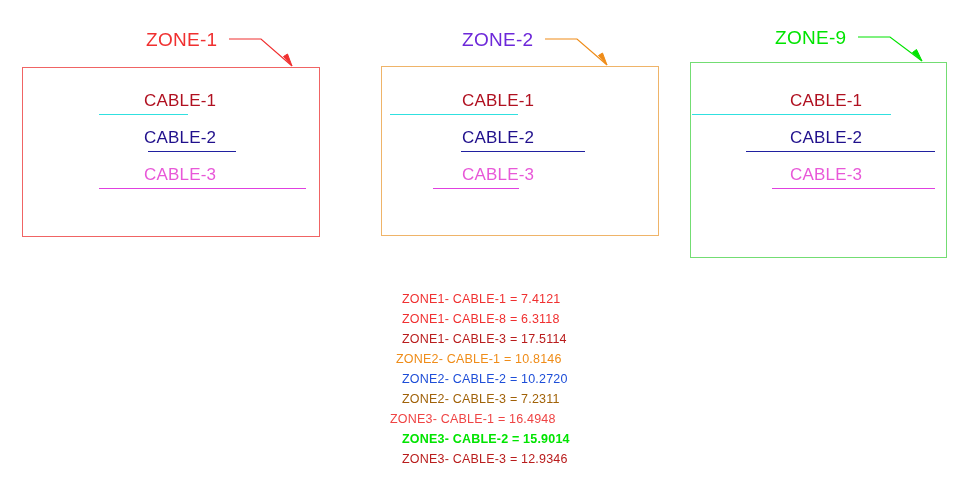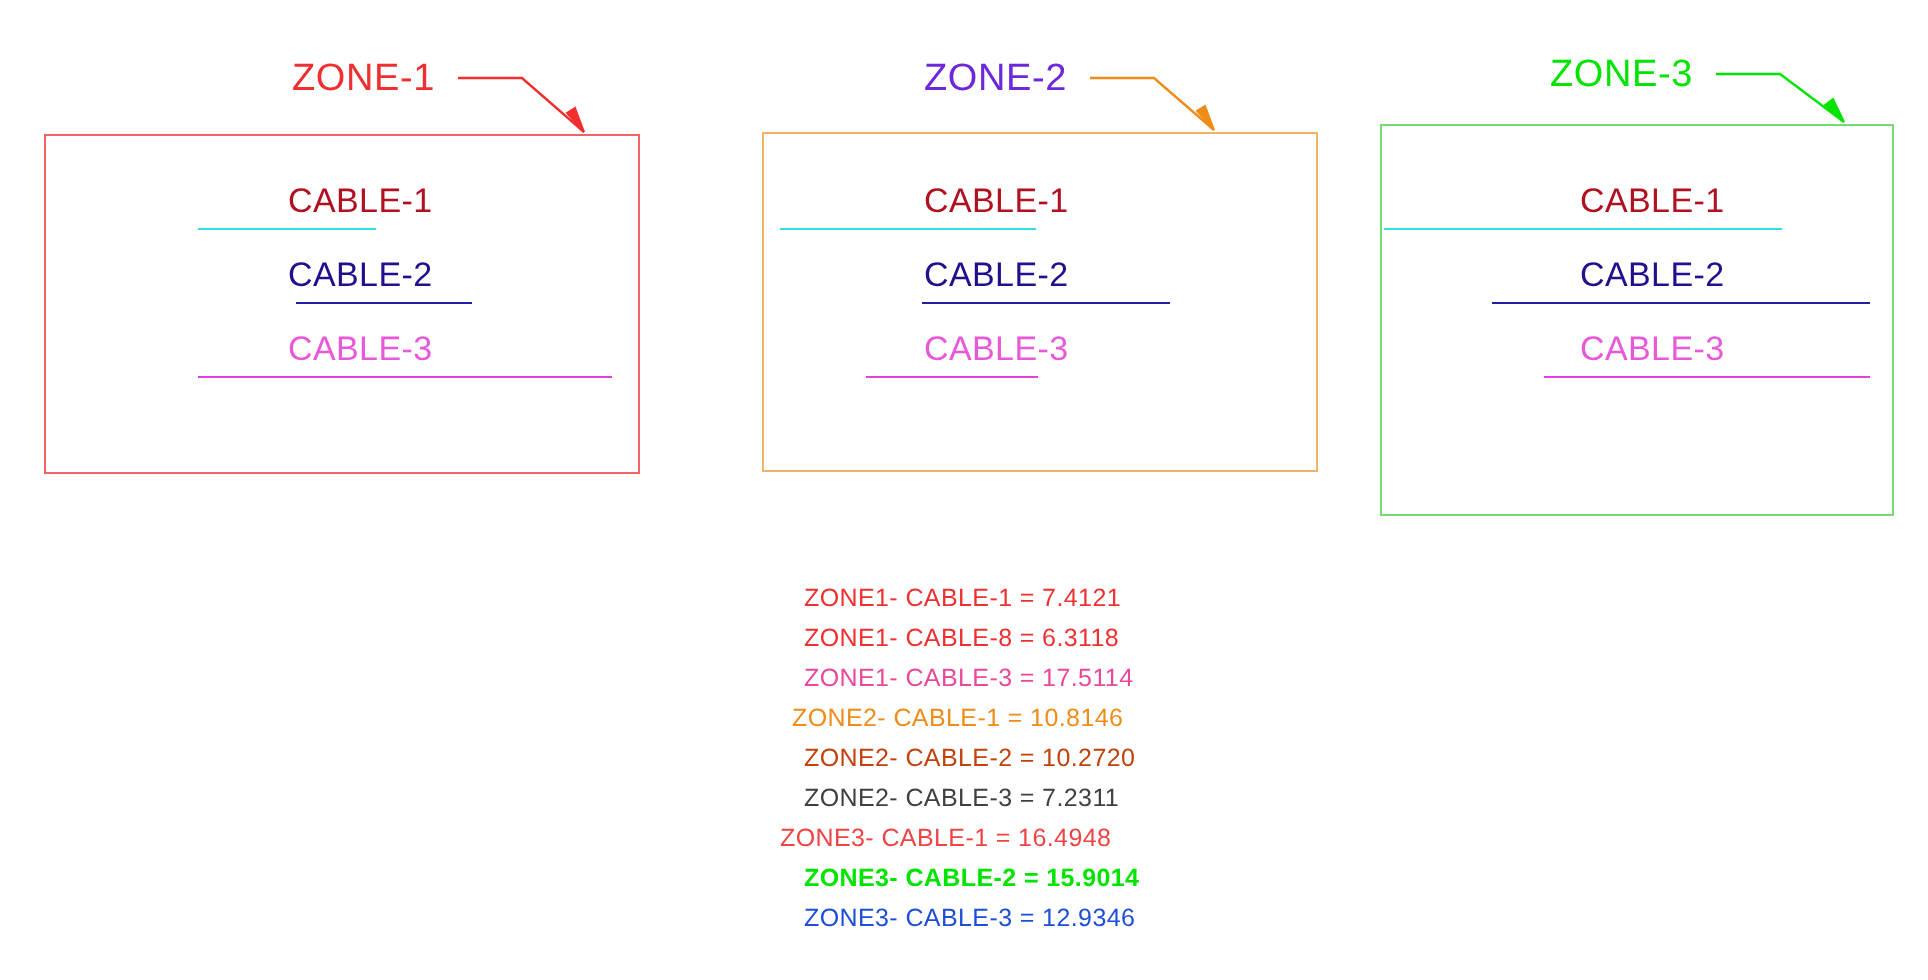--- a/index.html
+++ b/index.html
@@ -89,21 +89,21 @@
   <div class="cable-line" style="left:390px; top:114px; width:128px; border-top-color:#30e0e0;"></div>
 
   <div class="cable-label" style="left:462px; top:129px; color:#20108c;">CABLE-2</div>
   <div class="cable-line" style="left:461px; top:151px; width:124px; border-top-color:#2020a0;"></div>
 
   <div class="cable-label" style="left:462px; top:166px; color:#e858d8;">CABLE-3</div>
   <div class="cable-line" style="left:433px; top:188px; width:86px; border-top-color:#e040e0;"></div>
 
   <div class="zone-box" style="left:690px; top:62px; width:257px; height:196px; border-color:#73dd73;"></div>
 
-  <div class="zone-title" style="left:775px; top:28px; color:#00e400;">ZONE-3</div>
+  <div class="zone-title" style="left:775px; top:28px; color:#00e400;">ZONE-9</div>
 
   <div class="cable-label" style="left:790px; top:92px; color:#b01020;">CABLE-1</div>
   <div class="cable-line" style="left:692px; top:114px; width:199px; border-top-color:#30e0e0;"></div>
 
   <div class="cable-label" style="left:790px; top:129px; color:#20108c;">CABLE-2</div>
   <div class="cable-line" style="left:746px; top:151px; width:189px; border-top-color:#2020a0;"></div>
 
   <div class="cable-label" style="left:790px; top:166px; color:#e858d8;">CABLE-3</div>
   <div class="cable-line" style="left:772px; top:188px; width:163px; border-top-color:#e040e0;"></div>
 
@@ -121,22 +121,22 @@
 
     <g>
       <path d="M 858 37 L 890 37 L 922 61" fill="none" stroke="#00e400" stroke-width="1.2"></path>
       <path d="M 922 61 L 912.5 52.5 L 916.5 49.5 Z" fill="#00e400" stroke="#00e400" stroke-width="1"></path>
     </g>
   </svg>
 
   <div>
     <div class="result-line" style="left:402px; top:293px; color:#f03030;">ZONE1- CABLE-1 = 7.4121</div>
     <div class="result-line" style="left:402px; top:313px; color:#f03030;">ZONE1- CABLE-8 = 6.3118</div>
-    <div class="result-line" style="left:402px; top:333px; color:#ec4899;">ZONE1- CABLE-3 = 17.5114</div>
+    <div class="result-line" style="left:402px; top:333px; color:#b91c1c;">ZONE1- CABLE-3 = 17.5114</div>
     <div class="result-line" style="left:396px; top:353px; color:#ef8c18;">ZONE2- CABLE-1 = 10.8146</div>
-    <div class="result-line" style="left:402px; top:373px; color:#c2410c;">ZONE2- CABLE-2 = 10.2720</div>
-    <div class="result-line" style="left:402px; top:393px; color:#404040;">ZONE2- CABLE-3 = 7.2311</div>
+    <div class="result-line" style="left:402px; top:373px; color:#1d4ed8;">ZONE2- CABLE-2 = 10.2720</div>
+    <div class="result-line" style="left:402px; top:393px; color:#a16207;">ZONE2- CABLE-3 = 7.2311</div>
     <div class="result-line" style="left:390px; top:413px; color:#ef4444;">ZONE3- CABLE-1 = 16.4948</div>
     <div class="result-line" style="left:402px; top:433px; color:#00e400;font-weight:bold;">ZONE3- CABLE-2 = 15.9014</div>
-    <div class="result-line" style="left:402px; top:453px; color:#1d4ed8;">ZONE3- CABLE-3 = 12.9346</div>
+    <div class="result-line" style="left:402px; top:453px; color:#b91c1c;">ZONE3- CABLE-3 = 12.9346</div>
   </div>
 
 </div>
 
 </body></html>

